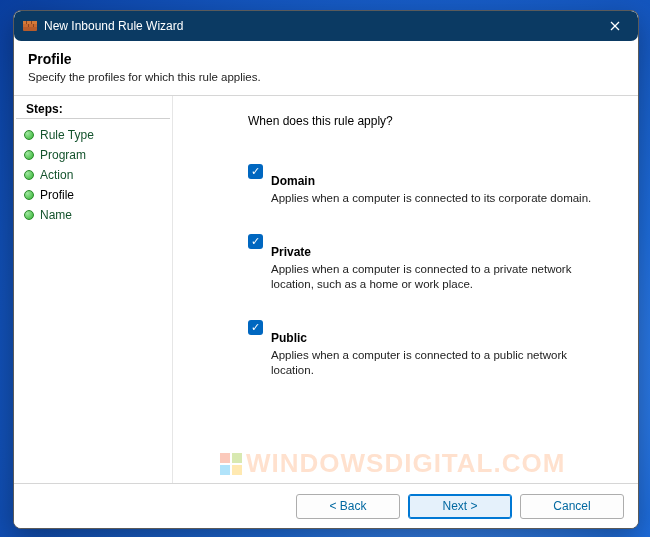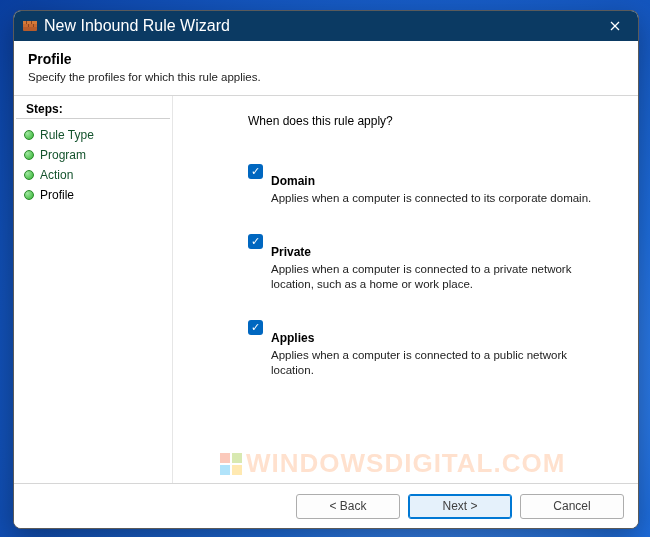--- a/index.html
+++ b/index.html
@@ -31,21 +31,22 @@
     flex-direction: column;
     overflow: hidden;
   }
   .titlebar {
     height: 30px;
     background: #0b3a63;
     color: #fff;
     display: flex;
     align-items: center;
     padding: 0 0 0 8px;
-    font-size: 16px;
+    font-size: 12px;
+    border-radius: 7px;
   }
   .title-icon {
     width: 16px;
     height: 16px;
     margin-right: 6px;
     display: flex;
     align-items: center;
     justify-content: center;
   }
   .title-text { flex: 0 0 auto; }
@@ -156,21 +157,21 @@
     padding: 0 14px;
     background: #fff;
   }
   .btn {
     min-width: 82px;
     height: 23px;
     border: 1px solid #adadad;
     border-radius: 3px;
     background: #fdfdfd;
     font-size: 12px;
-    color: #404040;
+    color: #0369a1;
     display: flex;
     align-items: center;
     justify-content: center;
     cursor: pointer;
     padding: 0 10px;
   }
   .btn.default {
     border-color: #0078d4;
     box-shadow: 0 0 0 1px #0078d4 inset;
     background: #e5f1fb;
@@ -243,20 +244,24 @@
         <span>Program</span>
       </div>
       <div class="step">
         <span class="bullet"></span>
         <span>Action</span>
       </div>
       <div class="step current">
         <span class="bullet"></span>
         <span>Profile</span>
       </div>
+      <div class="step">
+        <span class="bullet"></span>
+        <span>Name</span>
+      </div>
     </div>
 
     <div class="content">
       <div class="question">When does this rule apply?</div>
 
       <div class="option">
         <div class="row1">
           <div class="chk">✓</div>
           <span class="opt-label">Domain</span>
         </div>
@@ -267,21 +272,21 @@
         <div class="row1">
           <div class="chk">✓</div>
           <span class="opt-label">Private</span>
         </div>
         <div class="opt-desc">Applies when a computer is connected to a private network location, such as a home or work place.</div>
       </div>
 
       <div class="option">
         <div class="row1">
           <div class="chk">✓</div>
-          <span class="opt-label">Applies</span>
+          <span class="opt-label">Public</span>
         </div>
         <div class="opt-desc">Applies when a computer is connected to a public network location.</div>
       </div>
 
       <div class="watermark">
         <span class="wm-sq">
             <span></span>
             <span></span>
             <span></span>
             <span></span>

